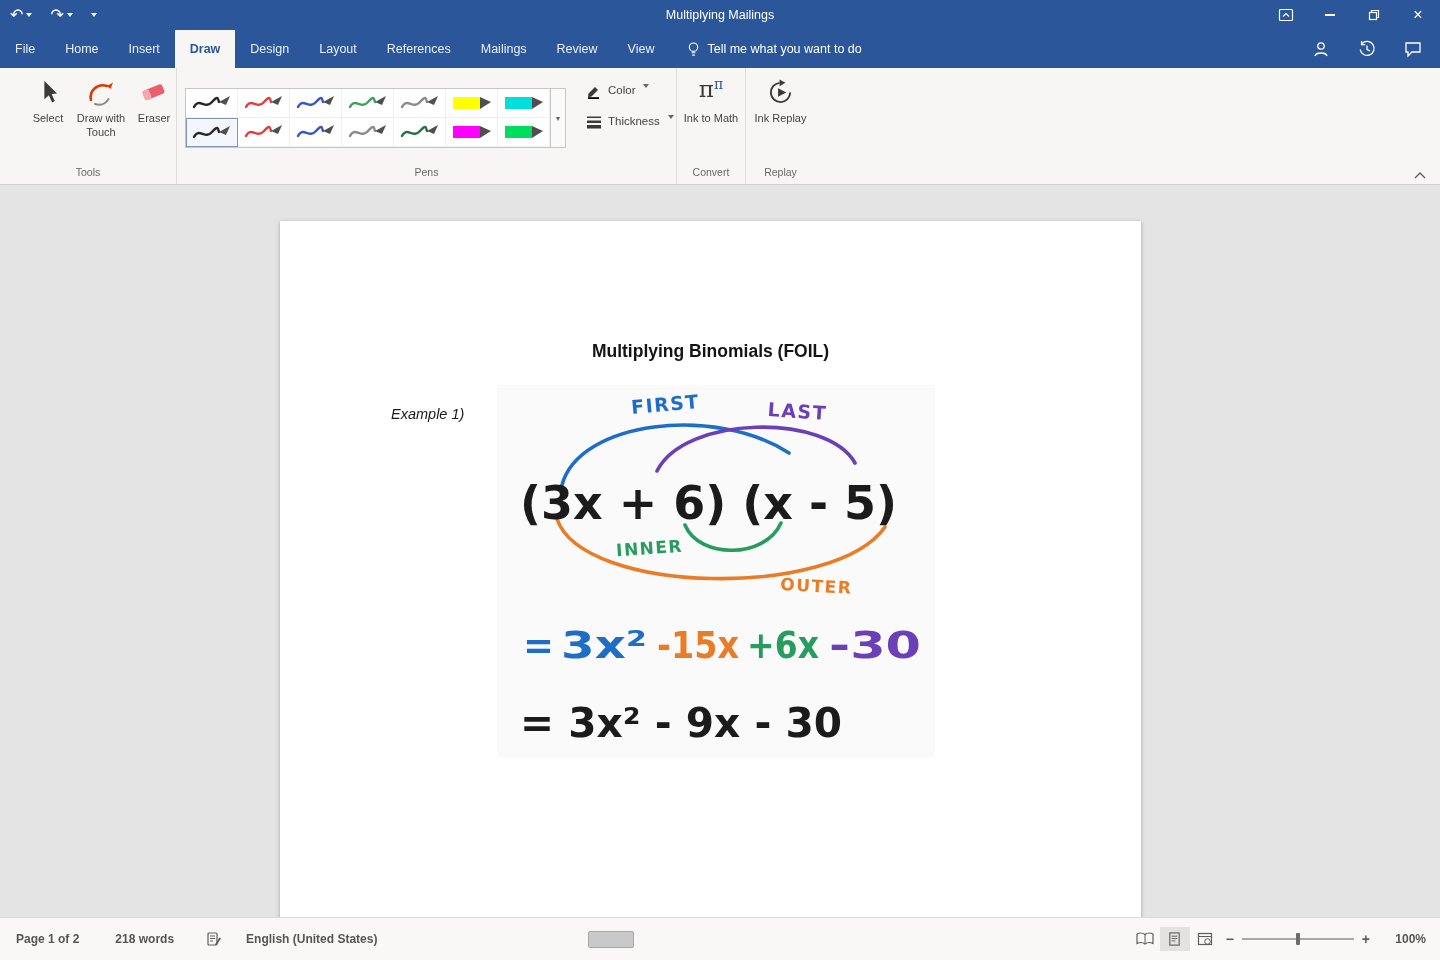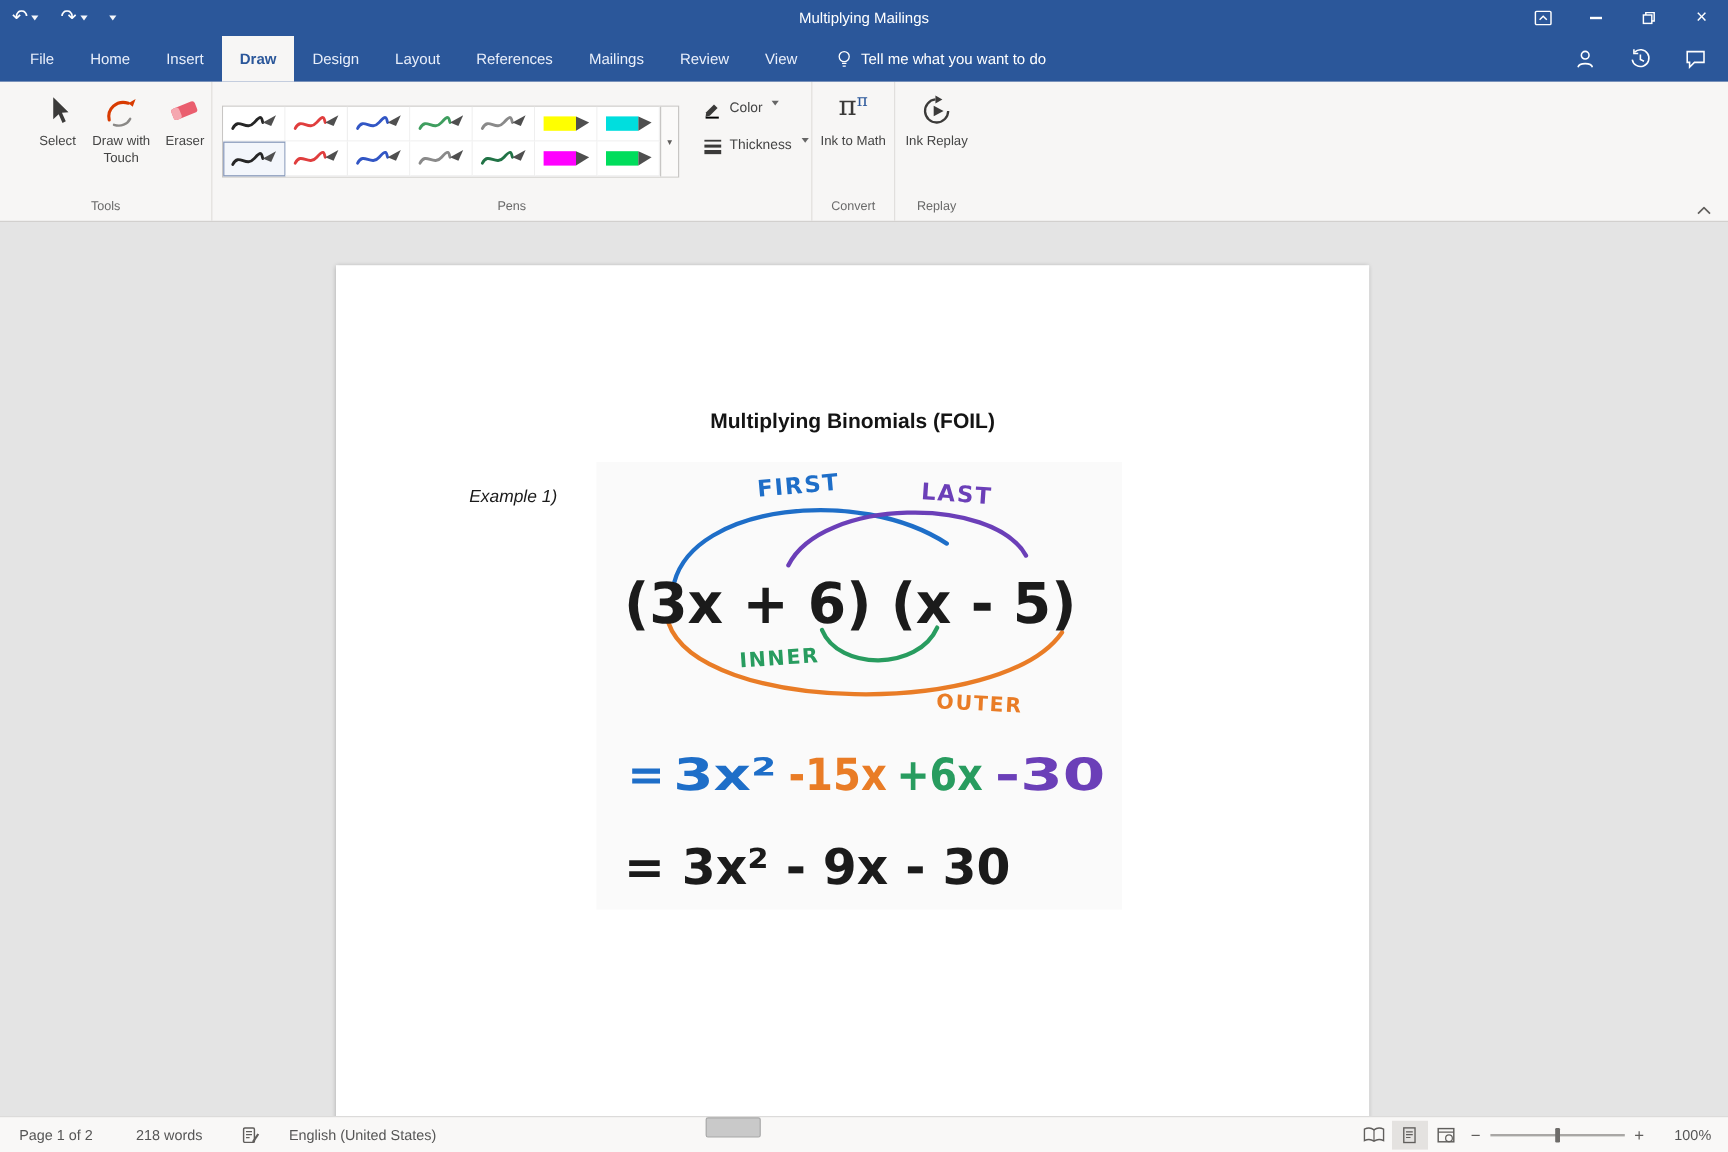--- a/index.html
+++ b/index.html
@@ -14,21 +14,21 @@
   .undo-glyph { font-size:16px; line-height:16px; color:#fff; }
   .tri-down { width:0; height:0; border-left:3.5px solid transparent; border-right:3.5px solid transparent; border-top:4px solid rgba(255,255,255,.95); }
   .qat-sep { width:8px; }
   .title-center { position:absolute; left:0; right:0; text-align:center; font-size:12.5px; color:#fff; pointer-events:none; }
   .win-controls { margin-left:auto; display:flex; height:30px; }
   .win-btn { width:44px; height:30px; display:flex; align-items:center; justify-content:center; }
   .min-bar { width:10px; height:1.5px; background:#fff; }
   .close-glyph { font-size:16px; line-height:16px; }
 
   
-  .tabrow { position:absolute; top:30px; left:0; right:0; height:38px; background:#2b579a; display:flex; align-items:stretch; padding-left:10px; z-index:9; }
+  .tabrow { position:absolute; top:30px; left:0; right:0; height:38px; background:#2b579a; display:flex; align-items:stretch; padding-left:0; z-index:9; }
   .tab { padding:0 15px; line-height:38px; font-size:12.5px; color:#e9effb; white-space:nowrap; }
   .tab.active { background:#f7f6f5; color:#2b579a; font-weight:bold; }
   .tellme { display:flex; align-items:center; gap:7px; margin-left:18px; color:#fff; font-size:12.5px; white-space:nowrap;justify-content:space-between; }
   .tabrow-right { margin-left:auto; display:flex; align-items:center; gap:28px; padding-right:18px; }
 
   
   .ribbon { position:absolute; top:68px; left:0; right:0; height:117px; background:#f7f6f5; border-bottom:1px solid #d2d0ce; display:flex; align-items:stretch; z-index:8; }
   .rgroup { display:flex; flex-direction:column; border-right:1px solid #e1dfdd; }
   .rgroup.last { border-right:none; }
   .rbody { flex:1; display:flex; align-items:flex-start; }
@@ -70,21 +70,21 @@
   .marc { stroke:var(--c,#333); stroke-width:3.6; fill:none; stroke-linecap:round; }
   .mlabel { fill:var(--c,#333); font-weight:bold; font-size:19px; letter-spacing:1.5px; text-anchor:middle; }
   .mlabel.small { font-size:17px; }
   .mexp { fill:var(--c,#111); font-size:47px; font-weight:bold; }
   .ms1 { fill:var(--c,#111); font-size:37px; font-weight:bold; }
   .ms2 { fill:var(--c,#111); font-size:41px; font-weight:bold; }
 
   .hscroll-thumb { position:absolute; left:588px; top:931px; width:46px; height:17px; background:#c9c9c9; border:1px solid #a8a8a8; border-radius:2px; z-index:12; }
 
   
-  .statusbar { position:absolute; bottom:0; left:0; right:0; height:30px; background:#f9f8f7; border-top:1px solid #dcdbda; display:flex; align-items:center; font-size:12px; color:#555; z-index:11; }
+  .statusbar { position:absolute; bottom:0; left:0; right:0; height:43px; background:#f9f8f7; border-top:1px solid #dcdbda; display:flex; align-items:center; font-size:12px; color:#555; z-index:11;font-weight:bold; }
   .sb-left { display:flex; align-items:center; padding-left:16px; }
   .sb-item { white-space:nowrap; }
   .sb-page { margin-right:36px; }
   .sb-words { margin-right:32px; }
   .sb-proof { margin-right:24px; display:flex; align-items:center; }
   .sb-right { margin-left:auto; display:flex; align-items:center; padding-right:14px; }
   .view-btn { width:30px; height:24px; display:flex; align-items:center; justify-content:center; }
   .view-btn.active { background:#e4e2e0; }
   .zoom-out, .zoom-in { font-size:14px; color:#605e5c; padding:0 6px; }
   .zoom-track { position:relative; width:112px; height:2px; background:#a9a7a5; margin:0 2px; }

